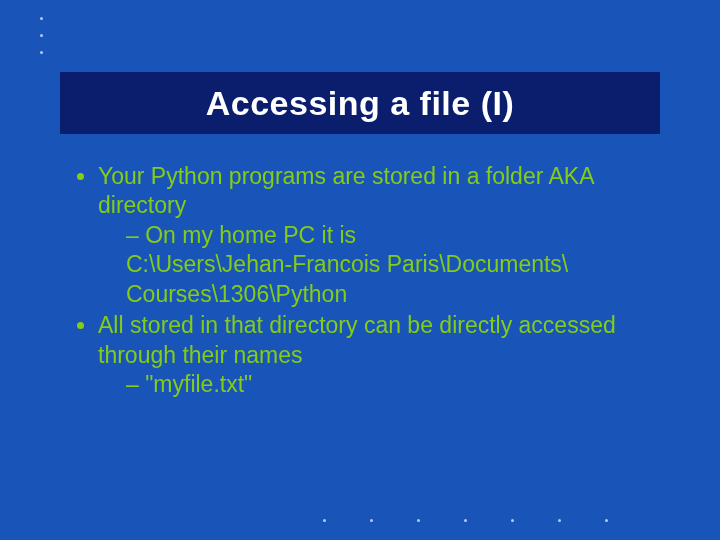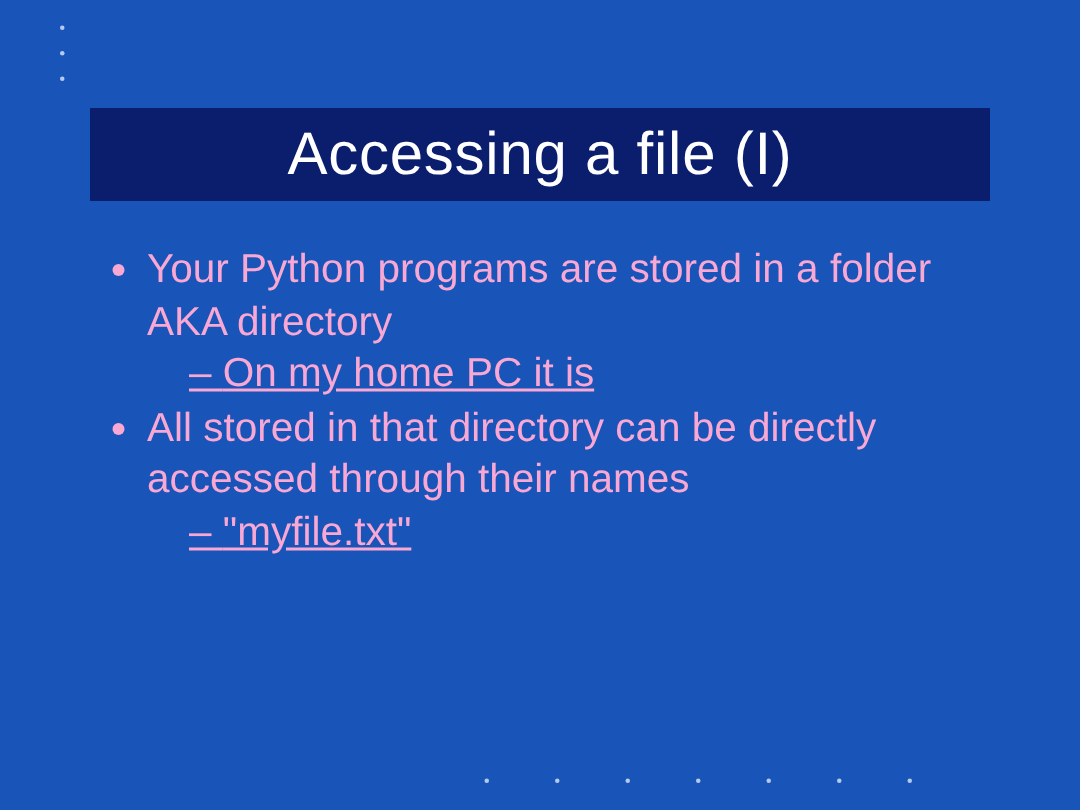--- a/index.html
+++ b/index.html
@@ -43,43 +43,42 @@
     left: 60px;
     right: 60px;
     height: 62px;
     background: #0b1e6e;
     display: flex;
     align-items: center;
     justify-content: center;
   }
   .title-text {
     color: #ffffff;
-    font-size: 40px;
-    font-weight: normal;
+    font-size: 34px;
+    font-weight: bold;
     letter-spacing: 0.5px;
   }
   .content {
     position: absolute;
     top: 162px;
     left: 70px;
     right: 50px;
-    color: #f9a8d4;
-    font-size: 27px;
+    color: #84cc16;
+    font-size: 23px;
     line-height: 1.28;
   }
   ul.level1 {
     list-style: disc;
     margin: 0;
     padding-left: 28px;
   }
   ul.level2 {
     list-style: none;
     margin: 0;
     padding-left: 28px;
-    text-decoration: underline;
   }
   ul.level1 > li {
     margin-bottom: 2px;
   }
   ul.level2 > li {
     margin-top: 0px;
   }
   .dash::before {
     content: "– ";
   }
@@ -101,20 +100,21 @@
   <div class="title-text">Accessing a file (I)</div>
 </div>
 
 <div class="content">
   <ul class="level1">
     <li>
       <span>Your Python programs are stored in a folder AKA directory</span>
       <ul class="level2">
         <li>
           <span class="dash">On my home PC it is</span>
+          <span class="indent-path">C:\Users\Jehan-Francois Paris\Documents\ Courses\1306\Python</span>
         </li>
       </ul>
     </li>
     <li>
       <span>All stored in that directory can be directly accessed through their names</span>
       <ul class="level2">
         <li>
           <span class="dash">"myfile.txt"</span>
         </li>
       </ul>

